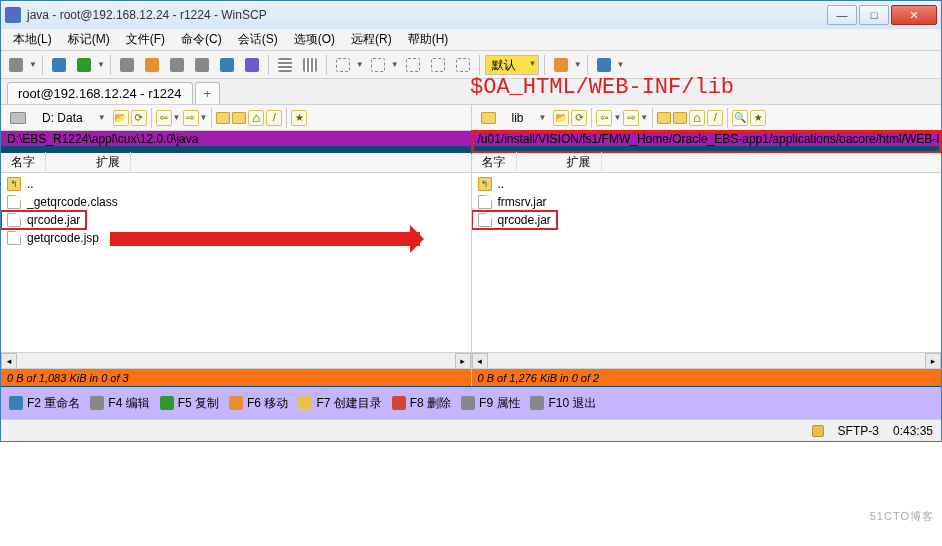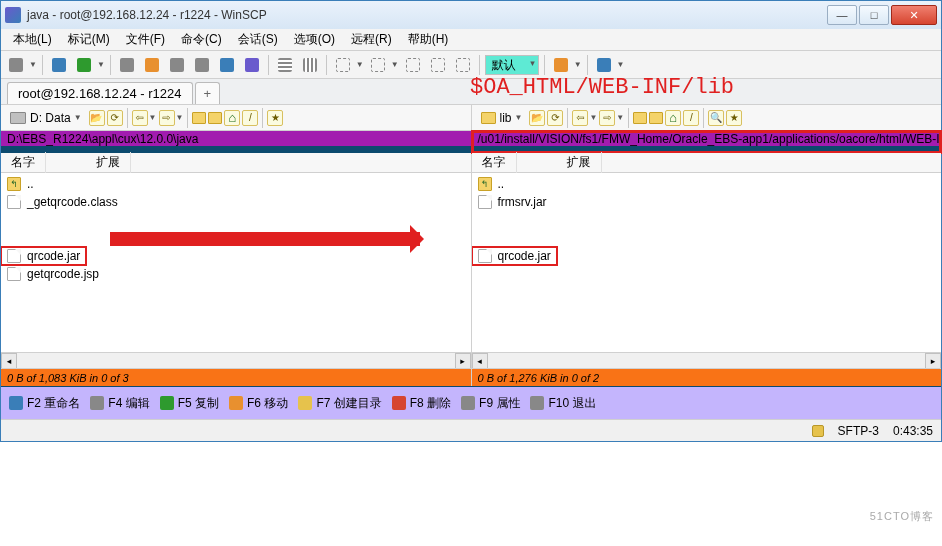--- a/index.html
+++ b/index.html
@@ -17,50 +17,50 @@
 .tbtn { width: 22px; height: 22px; border: 1px solid transparent; display:flex; align-items:center; justify-content:center; border-radius:2px; }
 .sep { width:1px; height:20px; background:#c7c7c7; margin:0 2px; }
 .drop { font-size:8px; color:#555; margin-left:-1px; }
 .tabbar { height: 26px; background: #eef0f2; border-bottom: 1px solid #d0d0d0; display: flex; align-items: end; padding: 0 6px; }
 .tab { background:#fafafa; border:1px solid #bbb; border-bottom:none; border-top-left-radius:3px; border-top-right-radius:3px; padding:3px 10px; margin-right:2px; font-size:13px; }
 .tab.add { padding:3px 8px; color:#666; }
 .panels { flex:1; display:flex; min-height:0; }
 .panel { flex:1; display:flex; flex-direction:column; border-right:1px solid #d0d0d0; min-width:0; }
 .panel:last-child { border-right:none; }
 .drivebar { height:26px; border-bottom:1px solid #d0d0d0; display:flex; align-items:center; padding:0 4px; gap:2px; background:#f7f7f7; }
-.drive { display:flex; align-items:center; gap:4px; padding:2px 4px; border:1px solid transparent; }
+.drive { display:flex; align-items:center; gap:16px; padding:2px 4px; border:1px solid transparent; }
 .drive-icon { width:16px; height:12px; background:#c0c0c0; border:1px solid #888; border-radius:1px; }
 .folder-icon { width:15px; height:12px; background:#f4d36a; border:1px solid #c9a227; border-radius:1px; }
 .nav-icon { width:16px; height:16px; display:flex; align-items:center; justify-content:center; background:#fbfbe0; border:1px solid #d8c060; border-radius:2px; font-size:10px; color:#6a5a00; }
 .pathbar { height:22px; background:#a21caf; border-bottom:7px solid #0c4a6e; padding:2px 6px; display:flex; align-items:center; white-space:nowrap; overflow:hidden; }
 .pathbar.highlighted { outline:3px solid #e02020; outline-offset:-2px; }
 .cols { height:20px; border-bottom:1px solid #d0d0d0; display:flex; align-items:center; background:#f7f7f7;gap:40px; }
 .cols .col { padding:2px 10px; border-right:1px solid #e0e0e0; }
 .filelist { flex:1; background:#fff; overflow:auto; padding:2px 0; position:relative; }
 .filerow { display:flex; align-items:center; gap:6px; padding:1px 6px; height:18px; }
-.filerow.highlighted { outline:2px solid #e02020; outline-offset:-1px; width:max-content;margin-top:36px; }
+.filerow.highlighted { outline:2px solid #e02020; outline-offset:-1px; width:max-content; }
 .file-icon { width:14px; height:14px; border:1px solid #aaa; background:#fff; border-radius:1px; position:relative; }
 .file-icon::before { content:""; position:absolute; right:-1px; top:-1px; border:3px solid transparent; border-right-color:#f7f7f7; border-top-color:#f7f7f7; transform: rotate(0deg); }
 .up-icon { width:14px; height:14px; background:#f4d36a; border:1px solid #c9a227; border-radius:1px; display:flex; align-items:center; justify-content:center; font-size:9px; color:#2a6a2a; }
 .scrollbar-h { height:16px; background:#f0f0f0; border-top:1px solid #d0d0d0; display:flex; }
 .sb-btn { width:16px; height:16px; border:1px solid #c0c0c0; background:#eaeaea; display:flex; align-items:center; justify-content:center; font-size:9px; }
 .sb-track { flex:1; background:#f0f0f0; }
 .statusline { height:18px; border-top:1px solid #d0d0d0; background:#f97316; padding:4px 6px; font-size:11px; display:flex; align-items:center;font-style:italic; }
 .fkeybar { height:22px; background:#c4b5fd; border-top:1px solid #0c4a6e; display:flex; align-items:center; gap:10px; padding:16px 8px; }
 .fkey { display:flex; align-items:center; gap:4px; font-size:11px; }
 .fkey-ico { width:14px; height:14px; border-radius:2px; }
 .bottombar { height:22px; background:#f0f0f0; border-top:1px solid #d0d0d0; display:flex; align-items:center; justify-content:flex-end; gap:14px; padding:0 8px; font-size:11px; }
 .lock { width:12px; height:12px; background:#e6c24c; border:1px solid #b8972a; border-radius:2px; }
 
 .annotation-text { position:absolute; color:#e02020; font-family: Liberation Mono, monospace; font-size:22px; font-weight:400; }
 .arrow { position:absolute; height:14px; background:#e02020; }
 .arrow::after { content:""; position:absolute; right:-18px; top:-7px; border:14px solid transparent; border-left-color:#e02020; }
 .icon-goto { color:#1a6a1a; font-size:13px; }
 .icon-smallfolder { width:14px; height:12px; background:#f4d36a; border:1px solid #c9a227; border-radius:1px; }
-.combo { height:20px; border:1px solid #c0c0c0; background:#5eead4; padding:1px 16px 1px 6px; position:relative; min-width:54px; }
+.combo { height:20px; border:1px solid #c0c0c0; background:#fde047; padding:1px 16px 1px 6px; position:relative; min-width:54px; }
 .combo::after { content:"▾"; position:absolute; right:3px; top:2px; color:#555; font-size:9px; }
 
 .c-blue { background:#3a7eb8; } .c-green{ background:#2e9a2e;} .c-red{ background:#d64530;} .c-orange{ background:#e8902f;} .c-gray{ background:#888;} .c-yellow{ background:#e6c24c;} .c-purple{ background:#6a5acd;}
 .sq { width:14px; height:14px; border-radius:2px; }
 .watermark { position:absolute; right:8px; bottom:22px; color:#aaa; font-size:11px; letter-spacing:1px; }
 </style>
 </head>
 <body>
 
 <div class="window">

